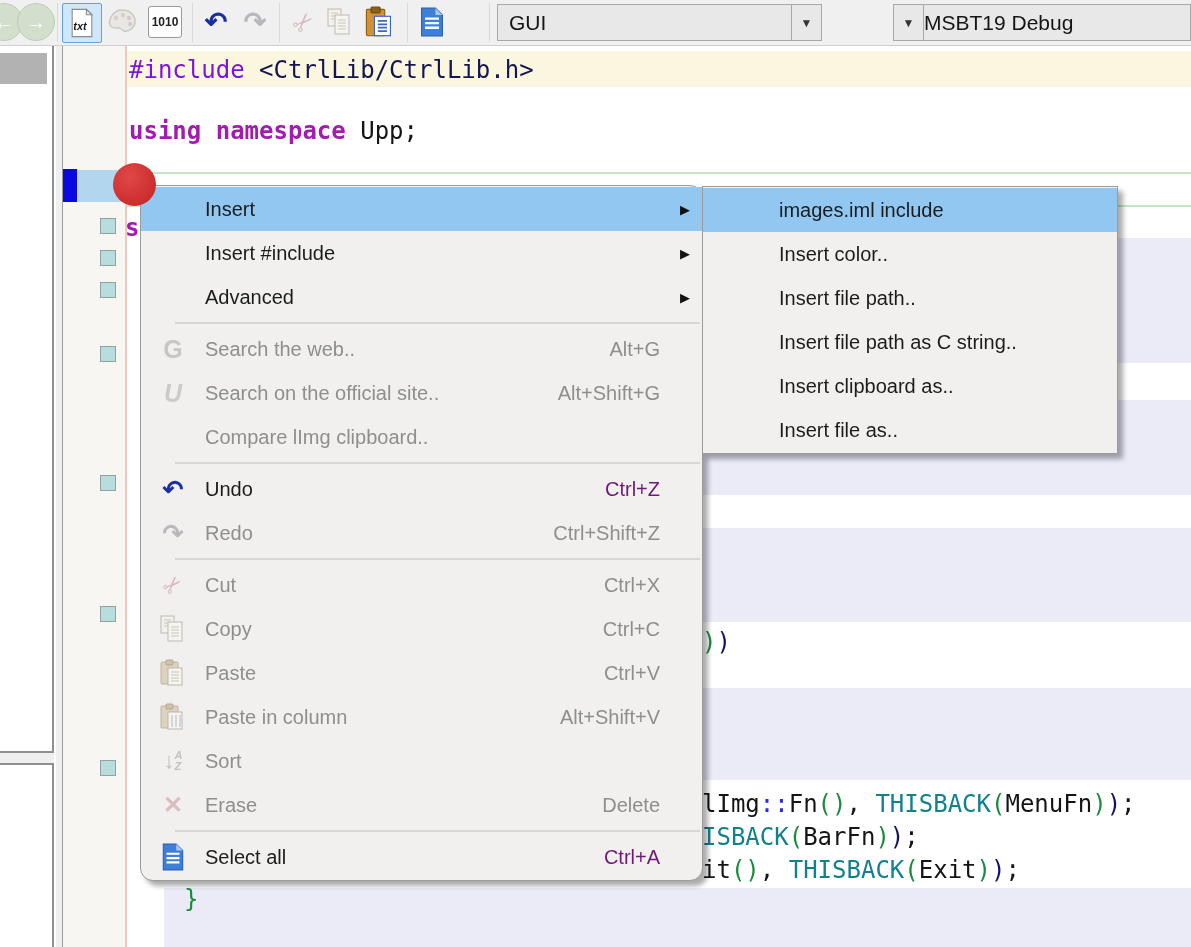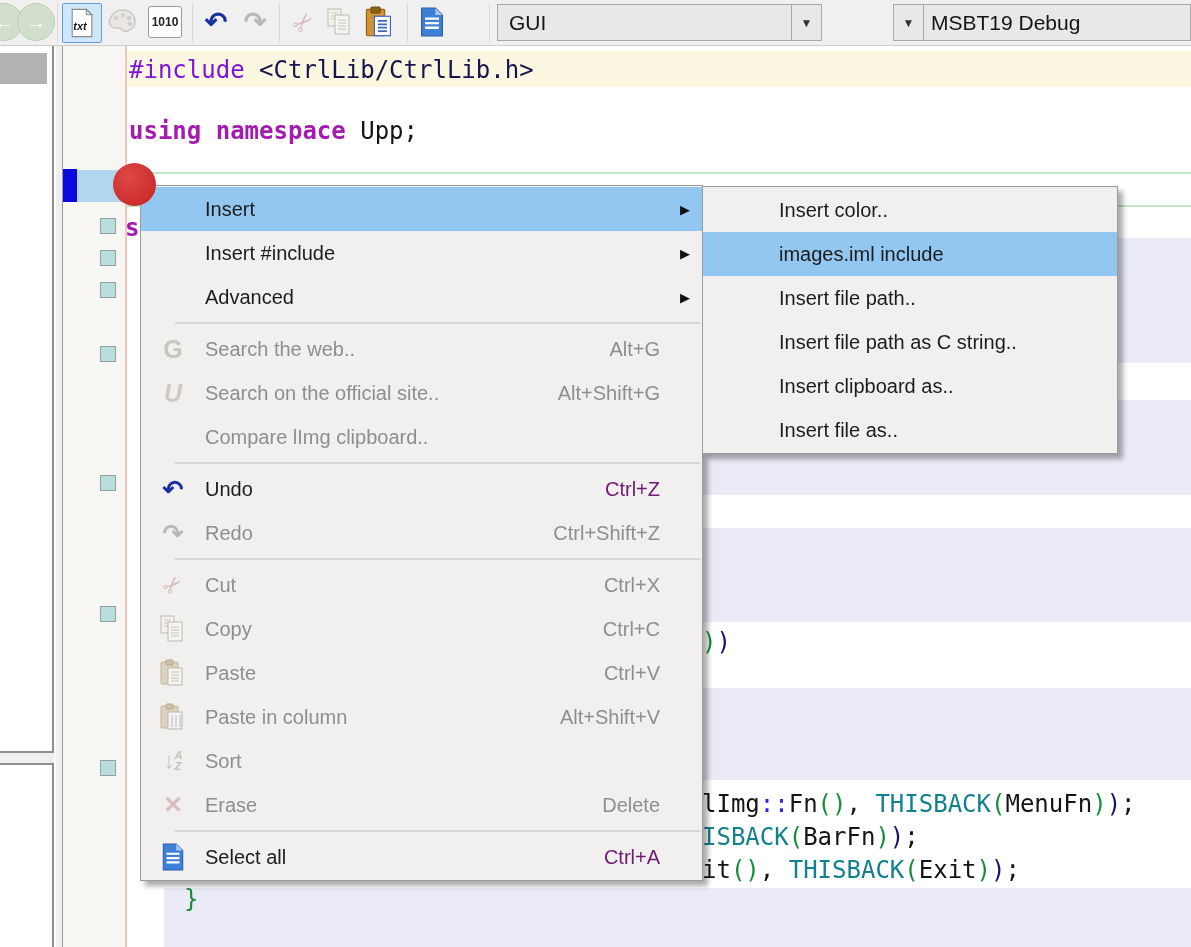--- a/index.html
+++ b/index.html
@@ -36,21 +36,21 @@
   .gline{left:127px;width:1064px;height:2px;background:#c5e6c2;}
   .sq{left:100px;width:14px;height:14px;background:#b7dedc;border:1.5px solid #93a0a0;box-sizing:content-box;}
   .cl{position:absolute;font-family:"DejaVu Sans Mono",monospace;font-size:24px;line-height:33px;height:33px;white-space:pre;}
   .t-id{color:#141414}.t-pp{color:#7d14d8}.t-inc{color:#16164e}
   .t-kw{color:#a21caf;font-weight:bold}.t-op{color:#2a2ae6}
   .t-pg{color:#1a8c3c}.t-pn{color:#12126a}.t-fn{color:#12818f}.t-br{color:#1a8c3c}
 
   
   .menu{position:absolute;background:#f1f0ee;border:1px solid #9b9b9b;box-shadow:5px 5px 5px rgba(0,0,0,0.33);
         padding:1px 0;box-sizing:border-box;}
-  #ctxmenu{left:140px;top:185px;width:563px;z-index:20;}
+  #ctxmenu{left:140px;top:185px;width:563px;z-index:20;border-radius:13px;}
   #submenu{left:702px;top:186px;width:416px;z-index:21;}
   .mi{height:44px;display:flex;align-items:center;position:relative;font-size:20px;color:#1c1c1c;cursor:default;}
   .mi.hl{background:#92c7f1;}
   .mi.dis{color:#8e8e8e;}
   .mic{width:64px;flex:0 0 64px;display:flex;align-items:center;justify-content:center;}
   .mil{flex:1;}
   .mis{margin-right:42px;color:#8e8e8e;}
   .mi .mis.on{color:#701a75;}
   .mi .arrow{position:absolute;right:12px;font-size:13px;color:#111;}
   .msep{height:8px;position:relative;}
@@ -152,21 +152,21 @@
     <div class="vsep" style="left:489px"></div>
 
     <div class="combo" style="left:497px;width:325px">
       <span style="margin-left:11px;flex:1">GUI</span>
       <div class="cdiv"></div>
       <span class="carr">▼</span>
     </div>
     <div class="combo" style="left:893px;width:298px">
       <span class="carr">▼</span>
       <div class="cdiv"></div>
-      <span style="margin-left:7px;flex:1">MSBT19 Debug</span>
+      <span style="flex:1">MSBT19 Debug</span>
     </div>
   </div>
 
   <div class="abs lpanel" style="left:0;top:46px;width:54px;height:707px;border-bottom:2px solid #8f8f8f"></div>
   <div class="abs" style="left:0;top:53px;width:47px;height:31px;background:#b2b2b2"></div>
   <div class="abs" style="left:0;top:753px;width:54px;height:10px;background:#efefef"></div>
   <div class="abs lpanel" style="left:0;top:763px;width:54px;height:184px;border-top:2px solid #8f8f8f"></div>
   <div id="rail" class="abs"></div>
 
   <div id="gutter" class="abs"></div>
@@ -327,27 +327,27 @@
           <path d="M14 1l6 6h-6z" fill="#a8c8ef"></path>
           <path d="M5 10h12M5 14h12M5 18h12" stroke="#ffffff" stroke-width="2"></path>
         </svg>
       </span>
       <span class="mil">Select all</span>
       <span class="mis on">Ctrl+A</span>
     </div>
   </div>
 
   <div id="submenu" class="menu">
-    <div class="mi2">
-      <span class="mil">Insert color..</span>
-    </div>
     <div class="mi2 hl">
       <span class="mil">images.iml include</span>
     </div>
     <div class="mi2">
+      <span class="mil">Insert color..</span>
+    </div>
+    <div class="mi2">
       <span class="mil">Insert file path..</span>
     </div>
     <div class="mi2">
       <span class="mil">Insert file path as C string..</span>
     </div>
     <div class="mi2">
       <span class="mil">Insert clipboard as..</span>
     </div>
     <div class="mi2">
       <span class="mil">Insert file as..</span>

